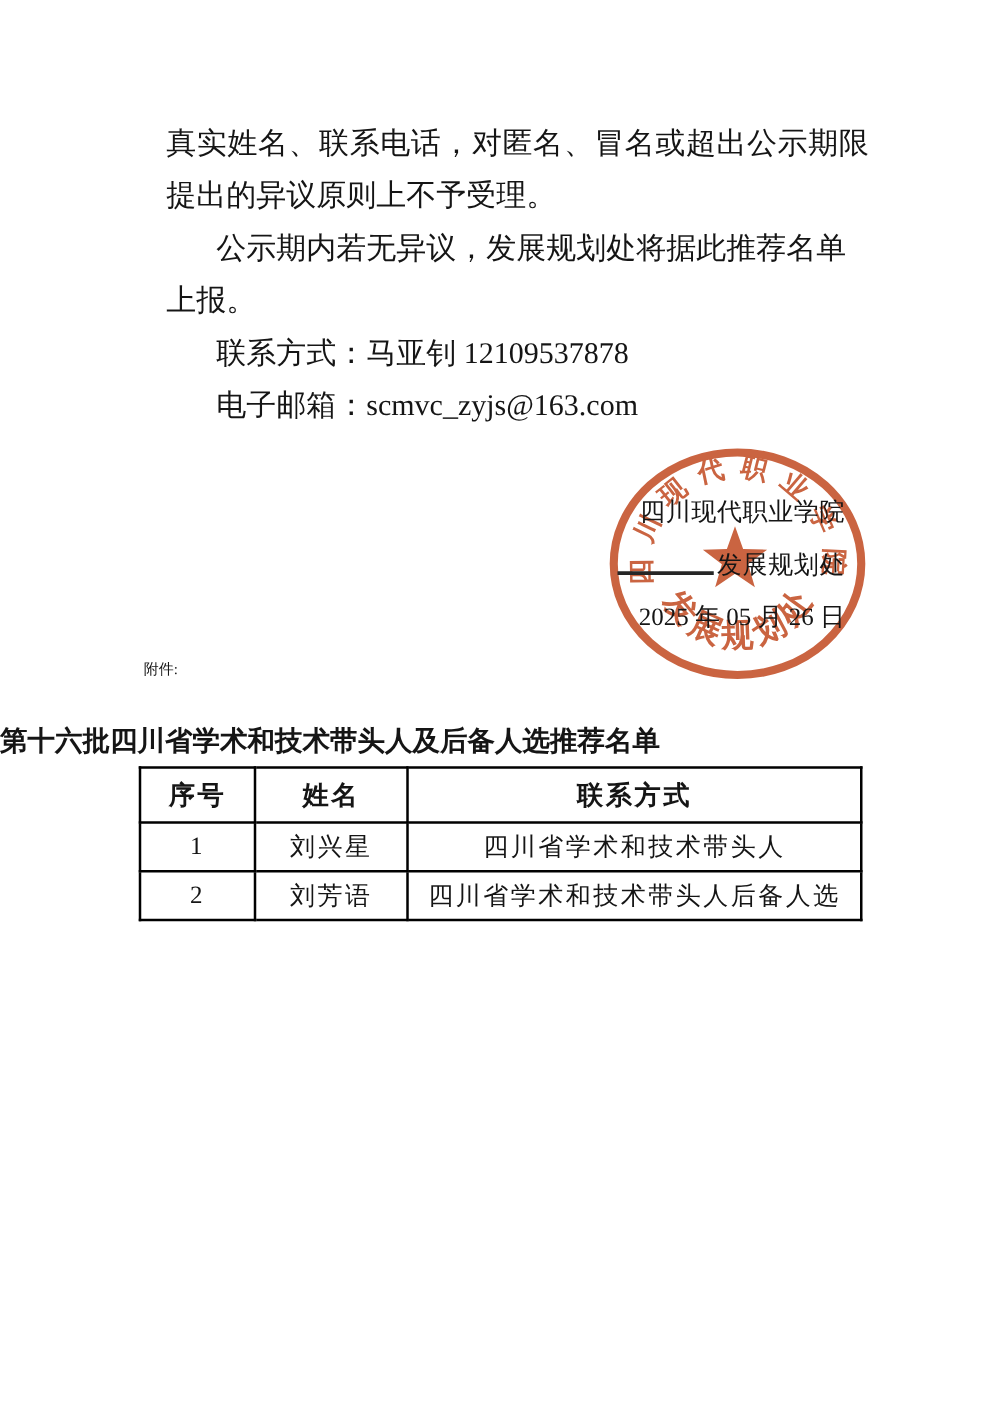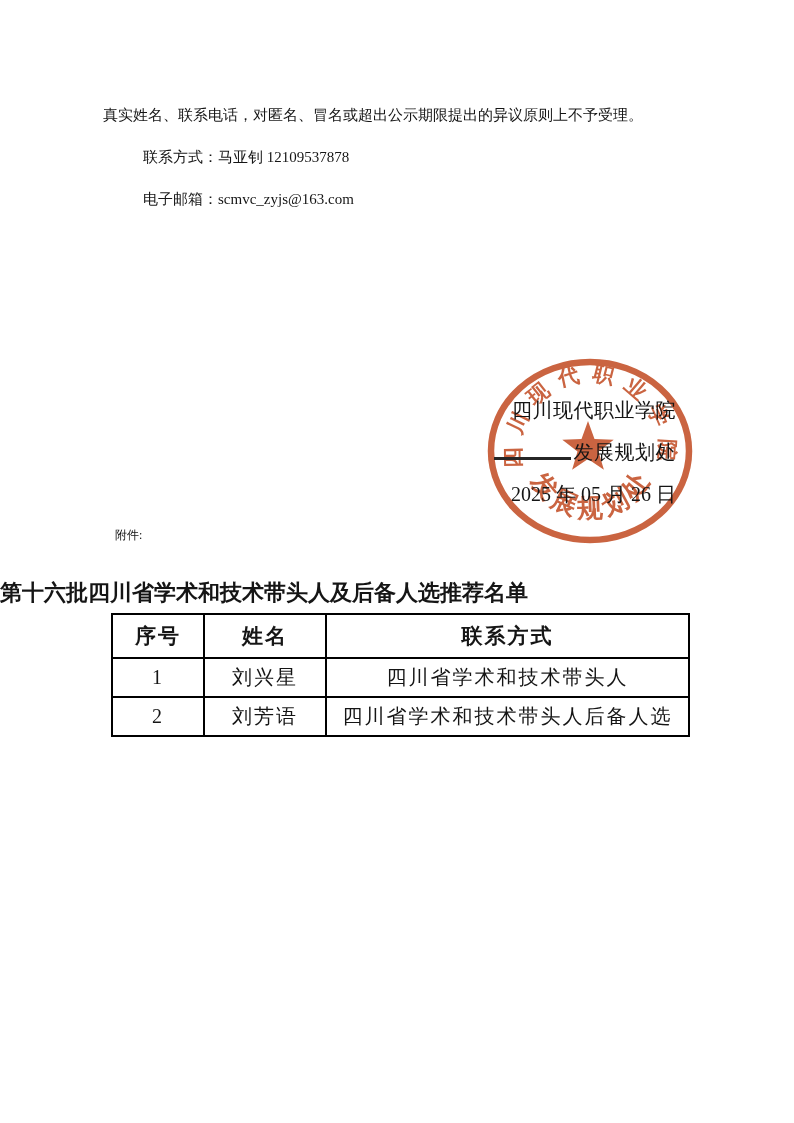--- a/index.html
+++ b/index.html
@@ -9,23 +9,23 @@
     position: relative;
     overflow: hidden;
     font-family: "Liberation Serif", "DejaVu Serif", serif;
     color: #151515;
   }
   .page { position: absolute; inset: 0; }
 
   
   .body-text {
     position: absolute;
-    left: 103px; top: 94px;
+    left: 133px; top: 94px;
     width: 562px;
-    font-size: 15px;
+    font-size: 24px;
     line-height: 42px;
     letter-spacing: 0px;
   }
   .body-text p { margin: 0; }
   .body-text p.first { text-align: justify; }
   .body-text p.indent { text-indent: 40px; }
 
   
   .signature {
     position: absolute;
@@ -106,20 +106,21 @@
   col.c2 { width: 122px; }
   col.c3 { width: 363px; }
 </style>
 </head>
 <body>
 
 <div class="page">
 
   <div class="body-text">
     <p class="first">真实姓名、联系电话，对匿名、冒名或超出公示期限提出的异议原则上不予受理。</p>
+    <p class="indent">公示期内若无异议，发展规划处将据此推荐名单上报。</p>
     <p class="indent">联系方式：马亚钊 12109537878</p>
     <p class="indent">电子邮箱：scmvc_zyjs@163.com</p>
   </div>
 
   <svg class="seal-svg" viewBox="0 0 240 210" aria-hidden="true">
     <defs>
       <path id="arcTop" d="M 53.1 121.5 A 70 70 0 1 1 186.9 121.5" fill="none"></path>
       <path id="arcBottom" d="M 60.2 128.9 A 66 66 0 0 0 179.8 128.9" fill="none"></path>
     </defs>
     <ellipse cx="120" cy="101" rx="99" ry="89" fill="none" stroke-width="6.5" stroke="#c34f27"></ellipse>

